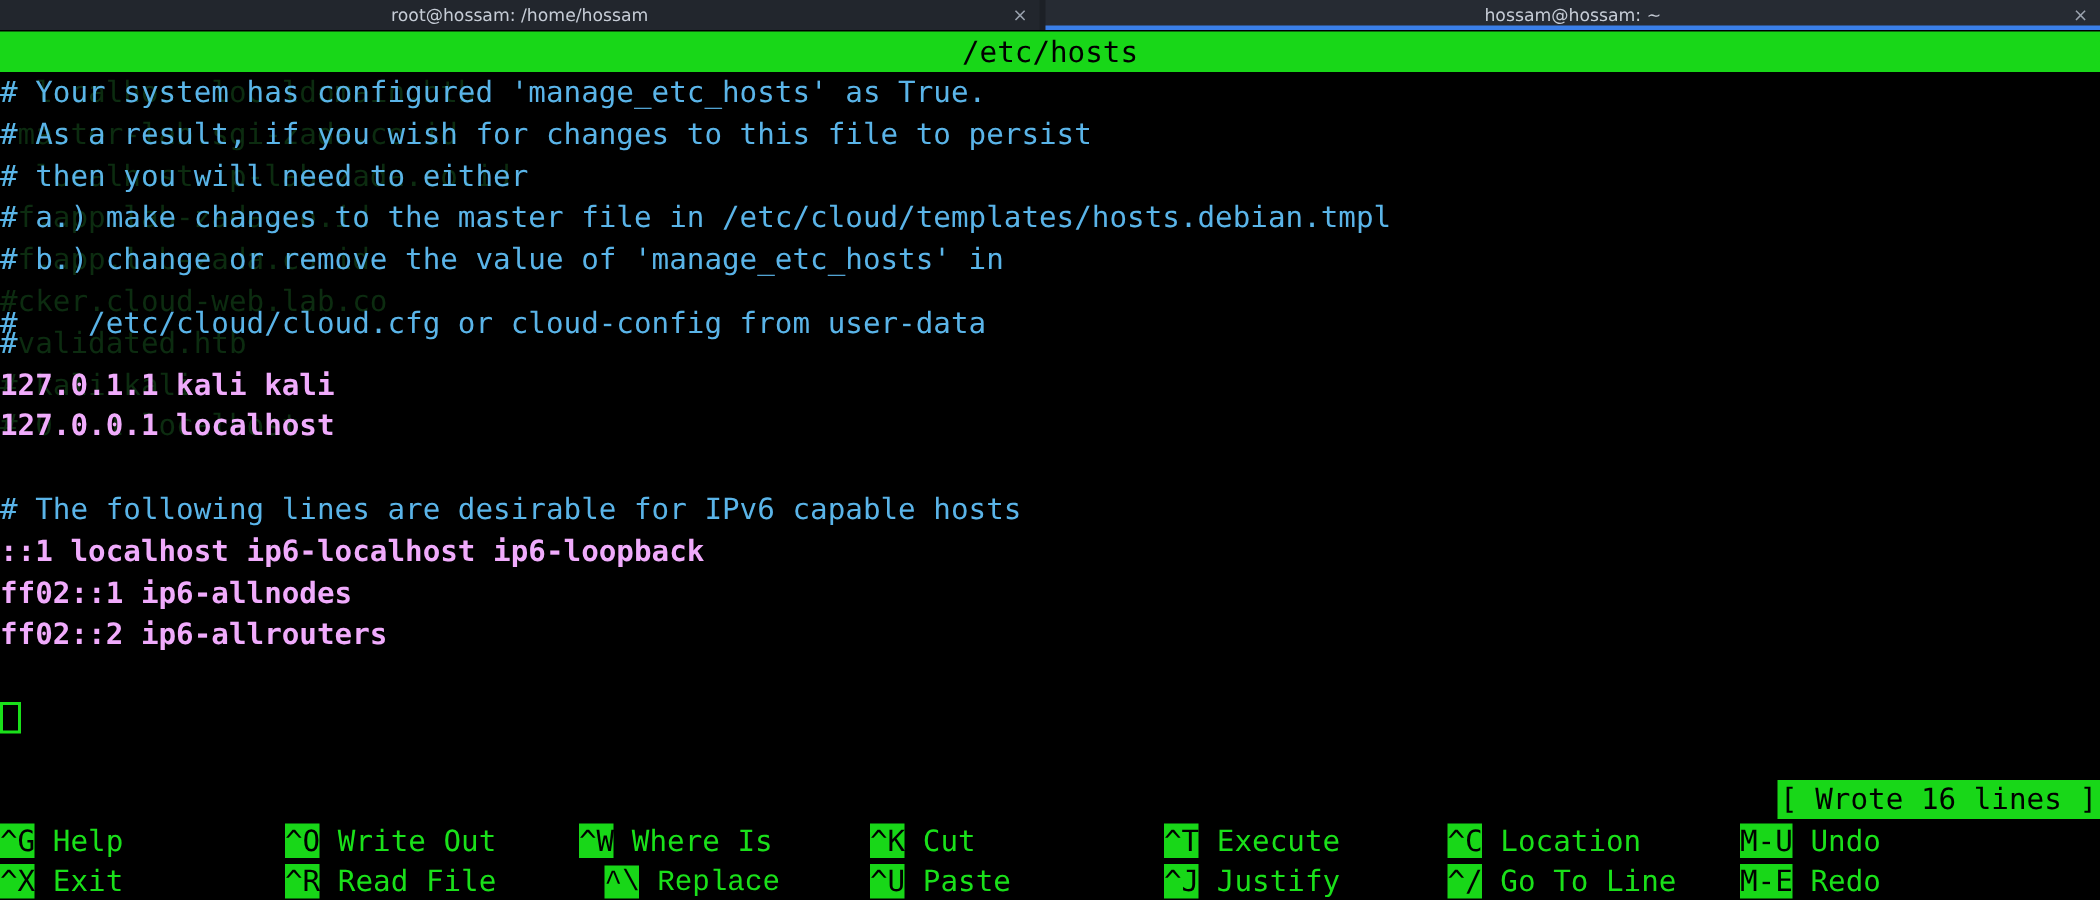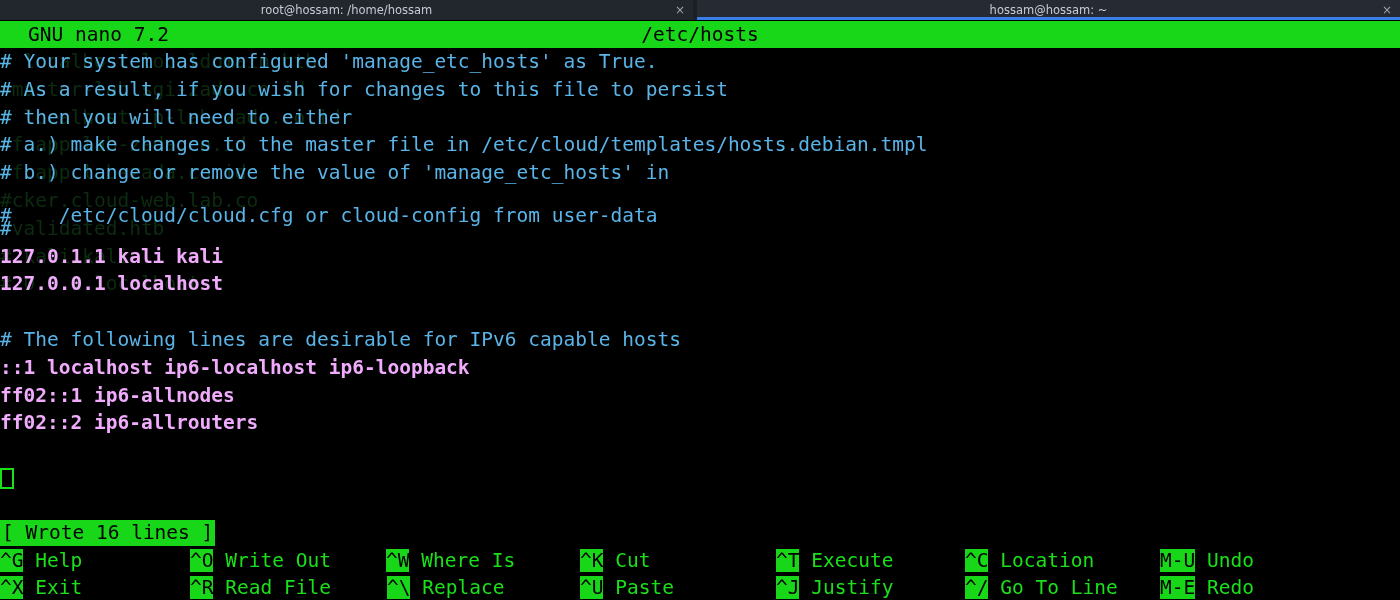--- a/index.html
+++ b/index.html
@@ -31,21 +31,21 @@
   
   .editor{position:absolute;left:0;top:48px;width:1276px;height:468px;overflow:hidden;}
   .line{position:absolute;left:0;white-space:pre;font-size:19.5px;line-height:27.8px;height:27.8px;}
   .ghost{color:#0c2c10;}
   .comment{color:#5ab4e8;}
   .entry{color:#f0abfc;font-weight:bold;}
   .cursor{display:inline-block;width:13.6px;height:21px;vertical-align:-4px;
           box-sizing:border-box;border:2px solid #1ae01a;background:transparent;}
 
   
-  .statusmsg{position:absolute;top:520px;left:0;width:1300px;text-align:left;}
+  .statusmsg{position:absolute;top:520px;left:0;width:1400px;text-align:right;}
   .statusmsg span{background:#18d718;color:#000;font-size:19.5px;line-height:26px;
        padding:0 2px;white-space:pre;display:inline-block;}
 
   
   .shortcuts{position:absolute;left:0;top:548px;width:1400px;height:56px;}
   .sc{position:absolute;height:26px;line-height:26px;white-space:pre;font-size:19.5px;}
   .sc .k{background:#18d718;color:#000;padding:0 0px;}
   .sc .l{color:#1ae01a;}
 </style>
 </head>
@@ -59,21 +59,20 @@
       <span class="tab-close">×</span>
     </div>
     <div class="tab tab2">
       <span class="tab-title">hossam@hossam: ~</span>
       <span class="tab-close">×</span>
       <span class="tab-underline"></span>
     </div>
   </div>
 
   <div class="nano-title">
-    <span class="nt-ver">GNU nano 7.2</span>
     <span class="nt-file">/etc/hosts</span>
   </div>
 
   <div class="editor">
     <div id="ghost-layer">
         <div class="line ghost" style="top: 0px;"># localhost localdomain.htb</div>
         <div class="line ghost" style="top: 27.8px;">#master-lab.sgi-zada.co.id</div>
         <div class="line ghost" style="top: 55.6px;"># localhost-ip-lab.zada.co.id</div>
         <div class="line ghost" style="top: 83.4px;">#f.app.lab-zada.co.id</div>
         <div class="line ghost" style="top: 111.2px;">#f.app.lab-zada.co.id</div>
@@ -112,21 +111,21 @@
         <div class="sc" style="left: 190px; top: 0px;"><span class="k">^O</span><span class="l"> Write Out</span></div>
         <div class="sc" style="left: 386px; top: 0px;"><span class="k">^W</span><span class="l"> Where Is</span></div>
         <div class="sc" style="left: 580px; top: 0px;"><span class="k">^K</span><span class="l"> Cut</span></div>
         <div class="sc" style="left: 776px; top: 0px;"><span class="k">^T</span><span class="l"> Execute</span></div>
         <div class="sc" style="left: 965px; top: 0px;"><span class="k">^C</span><span class="l"> Location</span></div>
         <div class="sc" style="left: 1160px; top: 0px;"><span class="k">M-U</span><span class="l"> Undo</span></div>
       </div>
     <div id="sc-row2">
         <div class="sc" style="left: 0px; top: 27px;"><span class="k">^X</span><span class="l"> Exit</span></div>
         <div class="sc" style="left: 190px; top: 27px;"><span class="k">^R</span><span class="l"> Read File</span></div>
-        <div class="sc" style="left: 387px; top: 27px;"><span class="k">^\</span><span class="l"> Replace</span></div>
+        <div class="sc" style="left: 403px; top: 27px; font-family: Liberation Mono, monospace;"><span class="k">^\</span><span class="l"> Replace</span></div>
         <div class="sc" style="left: 580px; top: 27px;"><span class="k">^U</span><span class="l"> Paste</span></div>
         <div class="sc" style="left: 776px; top: 27px;"><span class="k">^J</span><span class="l"> Justify</span></div>
         <div class="sc" style="left: 965px; top: 27px;"><span class="k">^/</span><span class="l"> Go To Line</span></div>
         <div class="sc" style="left: 1160px; top: 27px;"><span class="k">M-E</span><span class="l"> Redo</span></div>
       </div>
   </div>
 
 </div>
 
 </body></html>

